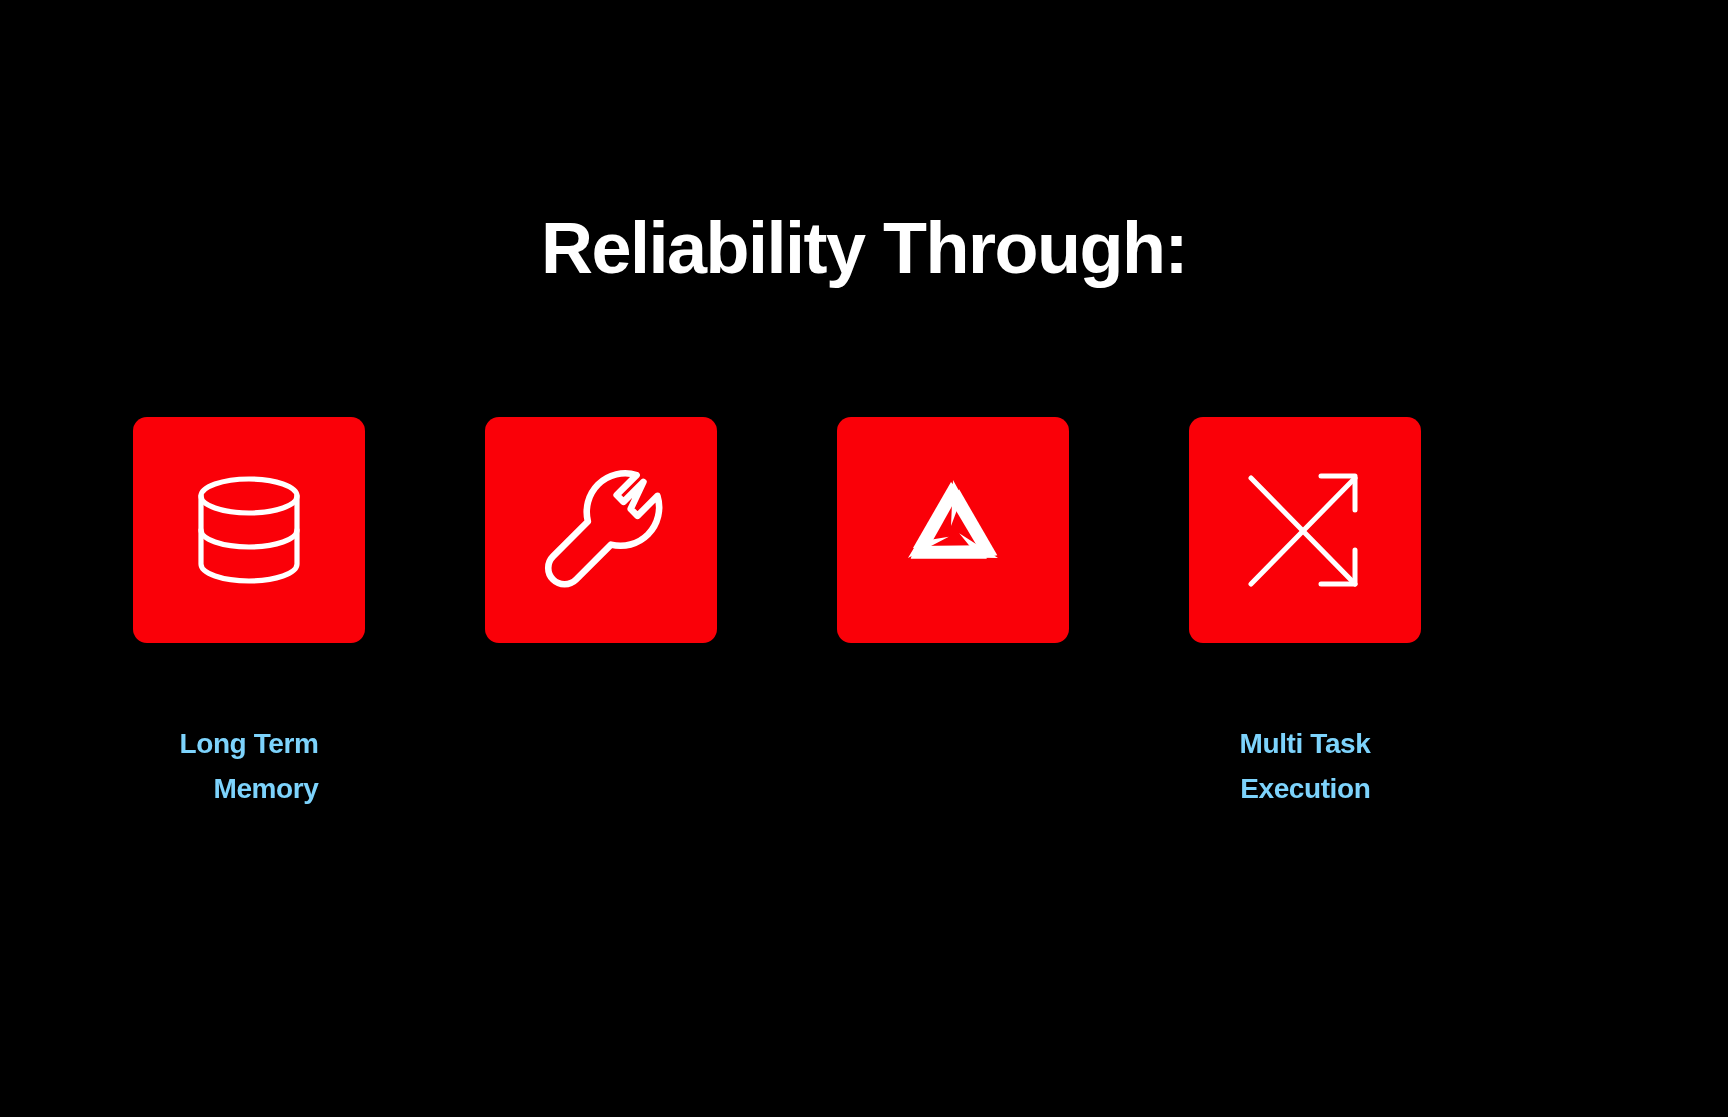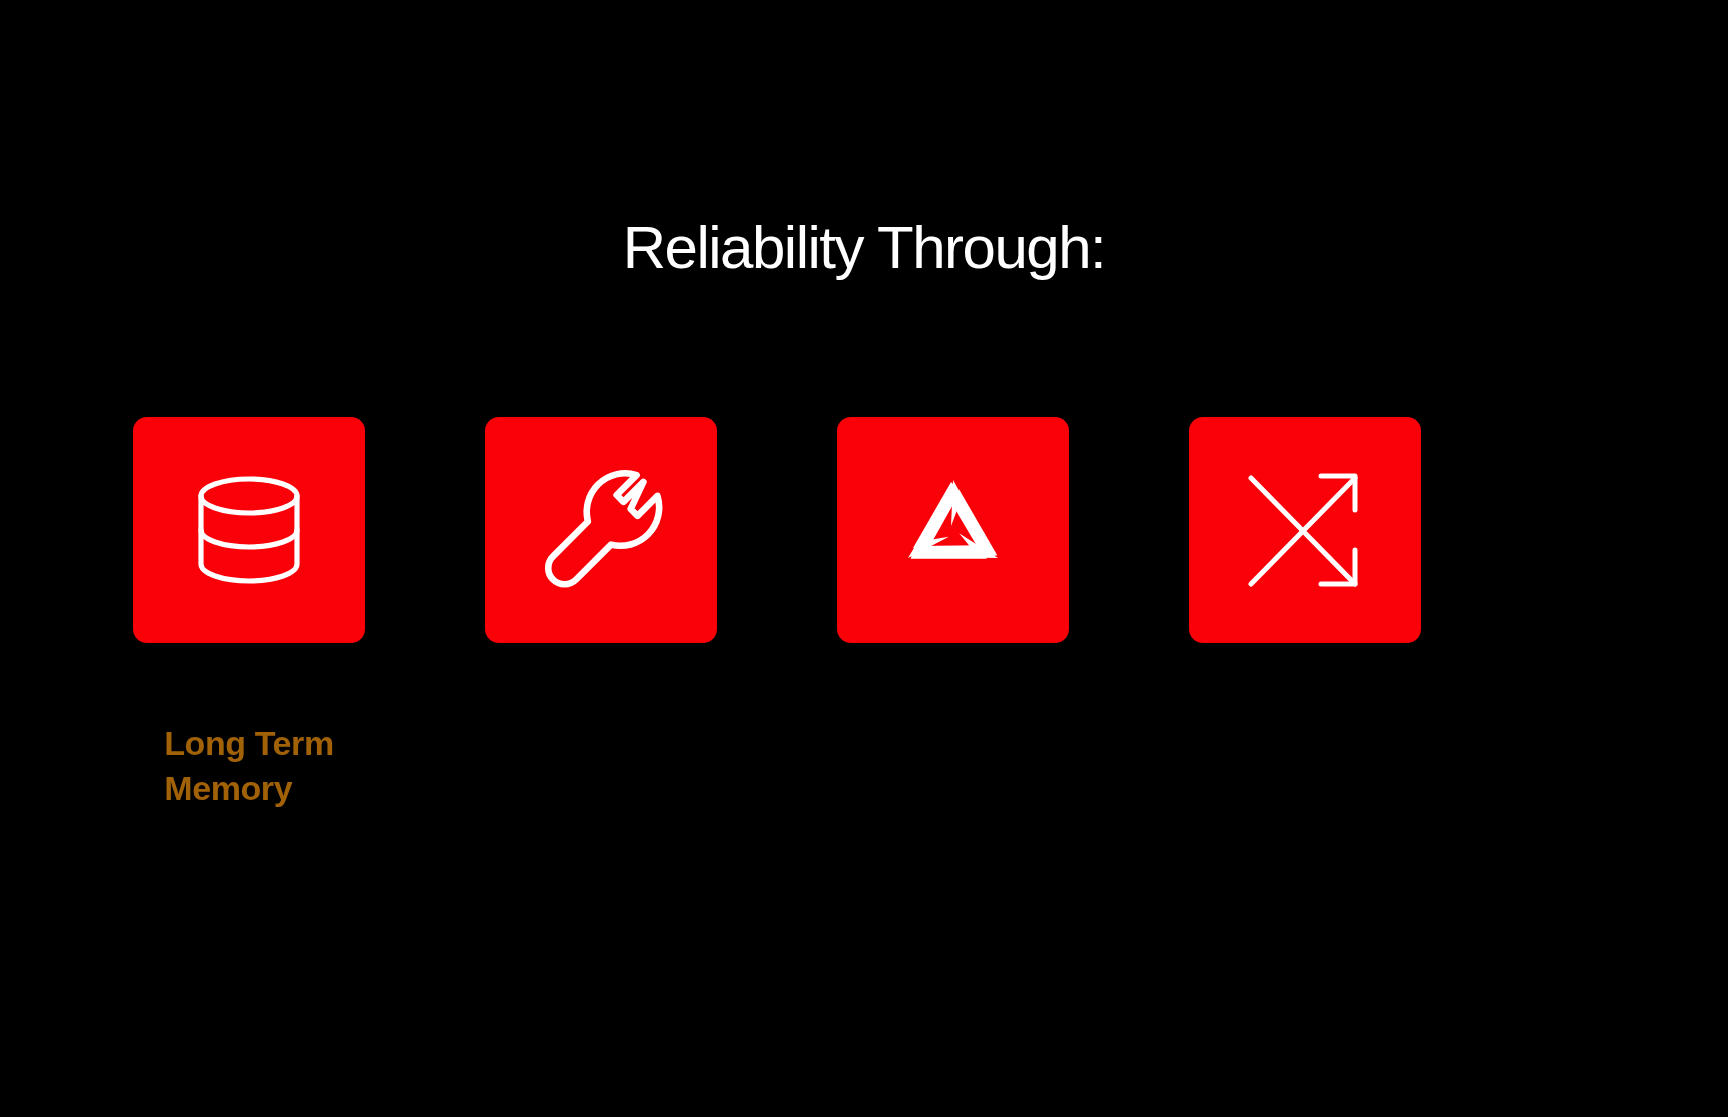--- a/index.html
+++ b/index.html
@@ -24,22 +24,22 @@
 
   
   .title {
     position: absolute;
     left: 0;
     top: 196px;
     width: 1728px;
     text-align: center;
     color: #ffffff;
     font-family: "Liberation Sans", sans-serif;
-    font-weight: normal;
-    font-size: 60px;
+    font-weight: bold;
+    font-size: 72px;
     line-height: 104px;
     letter-spacing: -1.5px;
     white-space: nowrap;
   }
 
   
   .cards {
     position: absolute;
     left: 133px;
     top: 417px;
@@ -68,26 +68,26 @@
     justify-content: center;
     box-sizing: border-box;
   }
 
   .tile svg {
     display: block;
   }
 
   .card-label {
     margin-top: 78px;
-    color: #a16207;
+    color: #7dd3fc;
     font-family: "Liberation Sans", sans-serif;
     font-weight: bold;
-    font-size: 34px;
+    font-size: 28px;
     line-height: 45px;
-    text-align: left;
+    text-align: right;
     letter-spacing: -0.4px;
     white-space: pre-line;
   }
 </style>
 </head>
 <body>
 
 <div class="slide">
 
   <div class="title">Reliability Through:</div>
@@ -169,16 +169,18 @@
           <svg width="124" height="124" viewBox="0 0 124 124" fill="none" stroke="#ffffff" stroke-width="5" stroke-linecap="round" stroke-linejoin="round">
 
             <line x1="8" y1="116" x2="112" y2="10"></line>
             <polyline points="112,42 112,8 78,8" fill="none"></polyline>
 
             <line x1="8" y1="10" x2="112" y2="116"></line>
             <polyline points="78,116 112,116 112,82" fill="none"></polyline>
           </svg>
         </span>
       </div>
+      <div class="card-label">Multi Task
+Execution</div>
     </div>
 
   </div>
 </div>
 
 </body></html>

